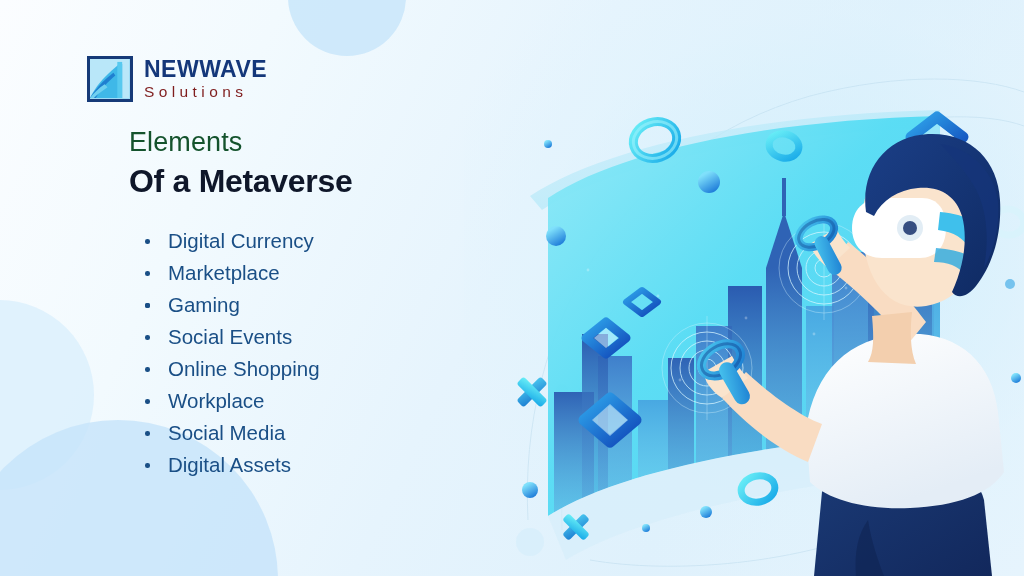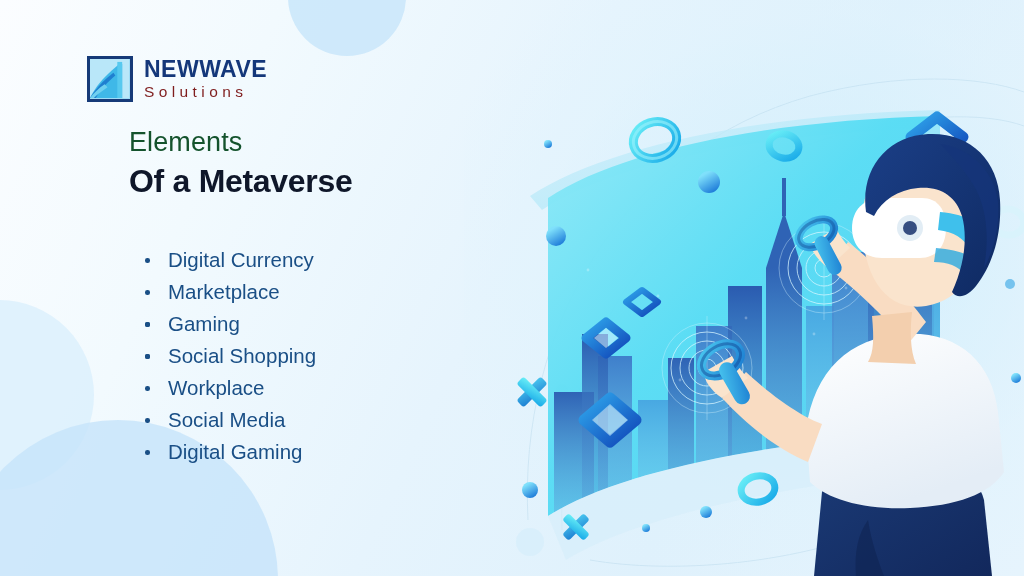--- a/index.html
+++ b/index.html
@@ -52,21 +52,21 @@
 
   #eyebrow {
     position:absolute; left:97px; top:127px;
     font-size:27px; color:#14532d; letter-spacing:.1px;
   }
   #headline {
     position:absolute; left:97px; top:163px;
     font-size:32px; font-weight:bold; color:#0f172a; letter-spacing:-.3px;
   }
 
-  #feature-list { position:absolute; left:108px; top:244px; list-style:none; }
+  #feature-list { position:absolute; left:108px; top:225px; list-style:none; }
   #feature-list li {
     position:relative; padding-left:28px;
     font-size:20.5px; color:#1a4f86; line-height:32px; white-space:nowrap;
   }
   #feature-list li .dot {
     position:absolute; left:5px; top:14px;
     width:4.5px; height:4.5px; border-radius:50%; background:#1a4f86;
   }
 
   
@@ -102,25 +102,25 @@
   </div>
 
   <div id="eyebrow">Elements</div>
   <div id="headline">Of a Metaverse</div>
 
   <ul id="feature-list">
       <li><span class="dot"></span><span>Digital Currency</span></li>
       <li><span class="dot"></span><span>Marketplace</span></li>
       <li><span class="dot"></span></li>
       <li><span class="dot"></span><span>Gaming</span></li>
-      <li><span class="dot"></span></li>
-      <li><span class="dot"></span><span>Social Shopping</span></li>
+      <li><span class="dot"></span><span>Social Events</span></li>
+      <li><span class="dot"></span><span>Online Shopping</span></li>
       <li><span class="dot"></span><span>Workplace</span></li>
       <li><span class="dot"></span><span>Social Media</span></li>
-      <li><span class="dot"></span><span>Digital Gaming</span></li>
+      <li><span class="dot"></span><span>Digital Assets</span></li>
     </ul>
 </div>
 
 <div id="illustration">
 <svg viewBox="0 0 554 576" xmlns="http://www.w3.org/2000/svg">
   <defs>
     <linearGradient id="gScreen" x1="0" y1="0" x2="1" y2="1">
       <stop offset="0%" stop-color="#8fe9f7" stop-opacity=".95"></stop>
       <stop offset="45%" stop-color="#55dcf4" stop-opacity=".95"></stop>
       <stop offset="100%" stop-color="#49c9ef" stop-opacity=".9"></stop>

